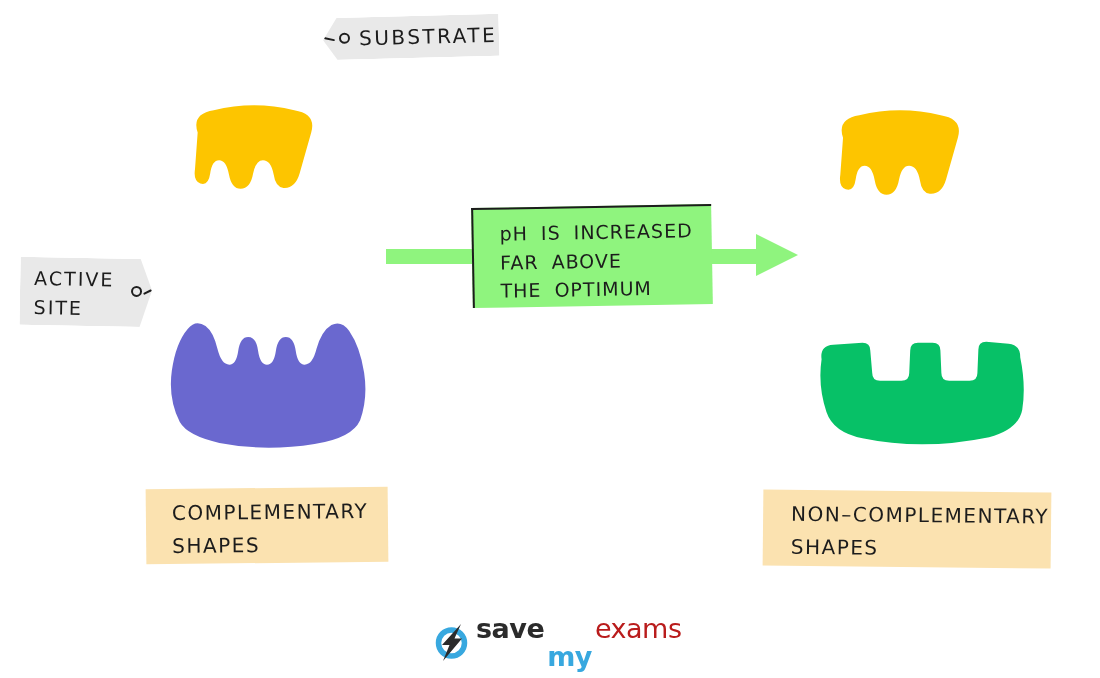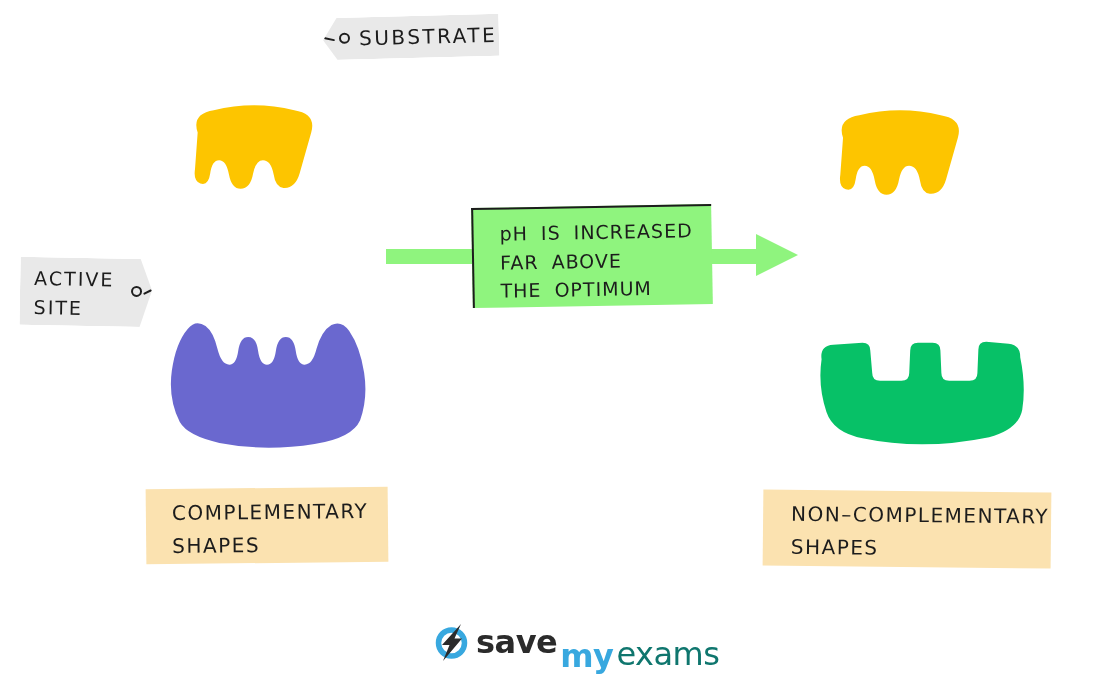--- a/index.html
+++ b/index.html
@@ -63,21 +63,21 @@
     font-size:20px;letter-spacing:1.5px;line-height:1.65;
   }
   #caption-complementary{left:146px;top:488px;width:242px;height:75px;transform:rotate(-0.6deg);}
   #caption-noncomplementary{left:763px;top:491px;width:288px;height:76px;transform:rotate(0.6deg);padding-left:28px;}
   
   #brand-logo{
     left:433px;top:622px;height:40px;
     display:flex;align-items:center;gap:6px;
   }
   #brand-logo .logo-text{
-    font-size:32px;letter-spacing:-0.5px;display:flex;gap:3px;align-items:center;
+    font-size:27px;letter-spacing:-0.5px;display:flex;gap:3px;align-items:flex-start;
   }
   .logo-save{font-weight:600;}
   .logo-my{font-weight:700;}
   .logo-exams{font-weight:400;}
 </style>
 </head>
 <body>
 
 <div id="canvas" style="background: rgb(255, 255, 255);">
 
@@ -131,17 +131,17 @@
   </div>
 
   <div id="brand-logo" class="abs">
     <svg width="37" height="37" viewBox="0 0 37 37">
       <circle cx="18.5" cy="19" r="13" fill="none" stroke-width="5.5" stroke="#38A8DF"></circle>
       <polygon points="28,0 9,21 16.5,21 10,37 29,14.5 21.5,14.5" fill="#2B2B2B"></polygon>
     </svg>
     <span class="logo-text">
       <span class="logo-save" style="color: rgb(43, 43, 43);">save</span>
       <span class="logo-my" style="color: rgb(56, 168, 223); margin-top: 28px;">my</span>
-      <span class="logo-exams" style="color: #0f766e; margin-top: 24px;">exams</span>
+      <span class="logo-exams" style="color: #b91c1c;">exams</span>
     </span>
   </div>
 
 </div>
 
 </body></html>

